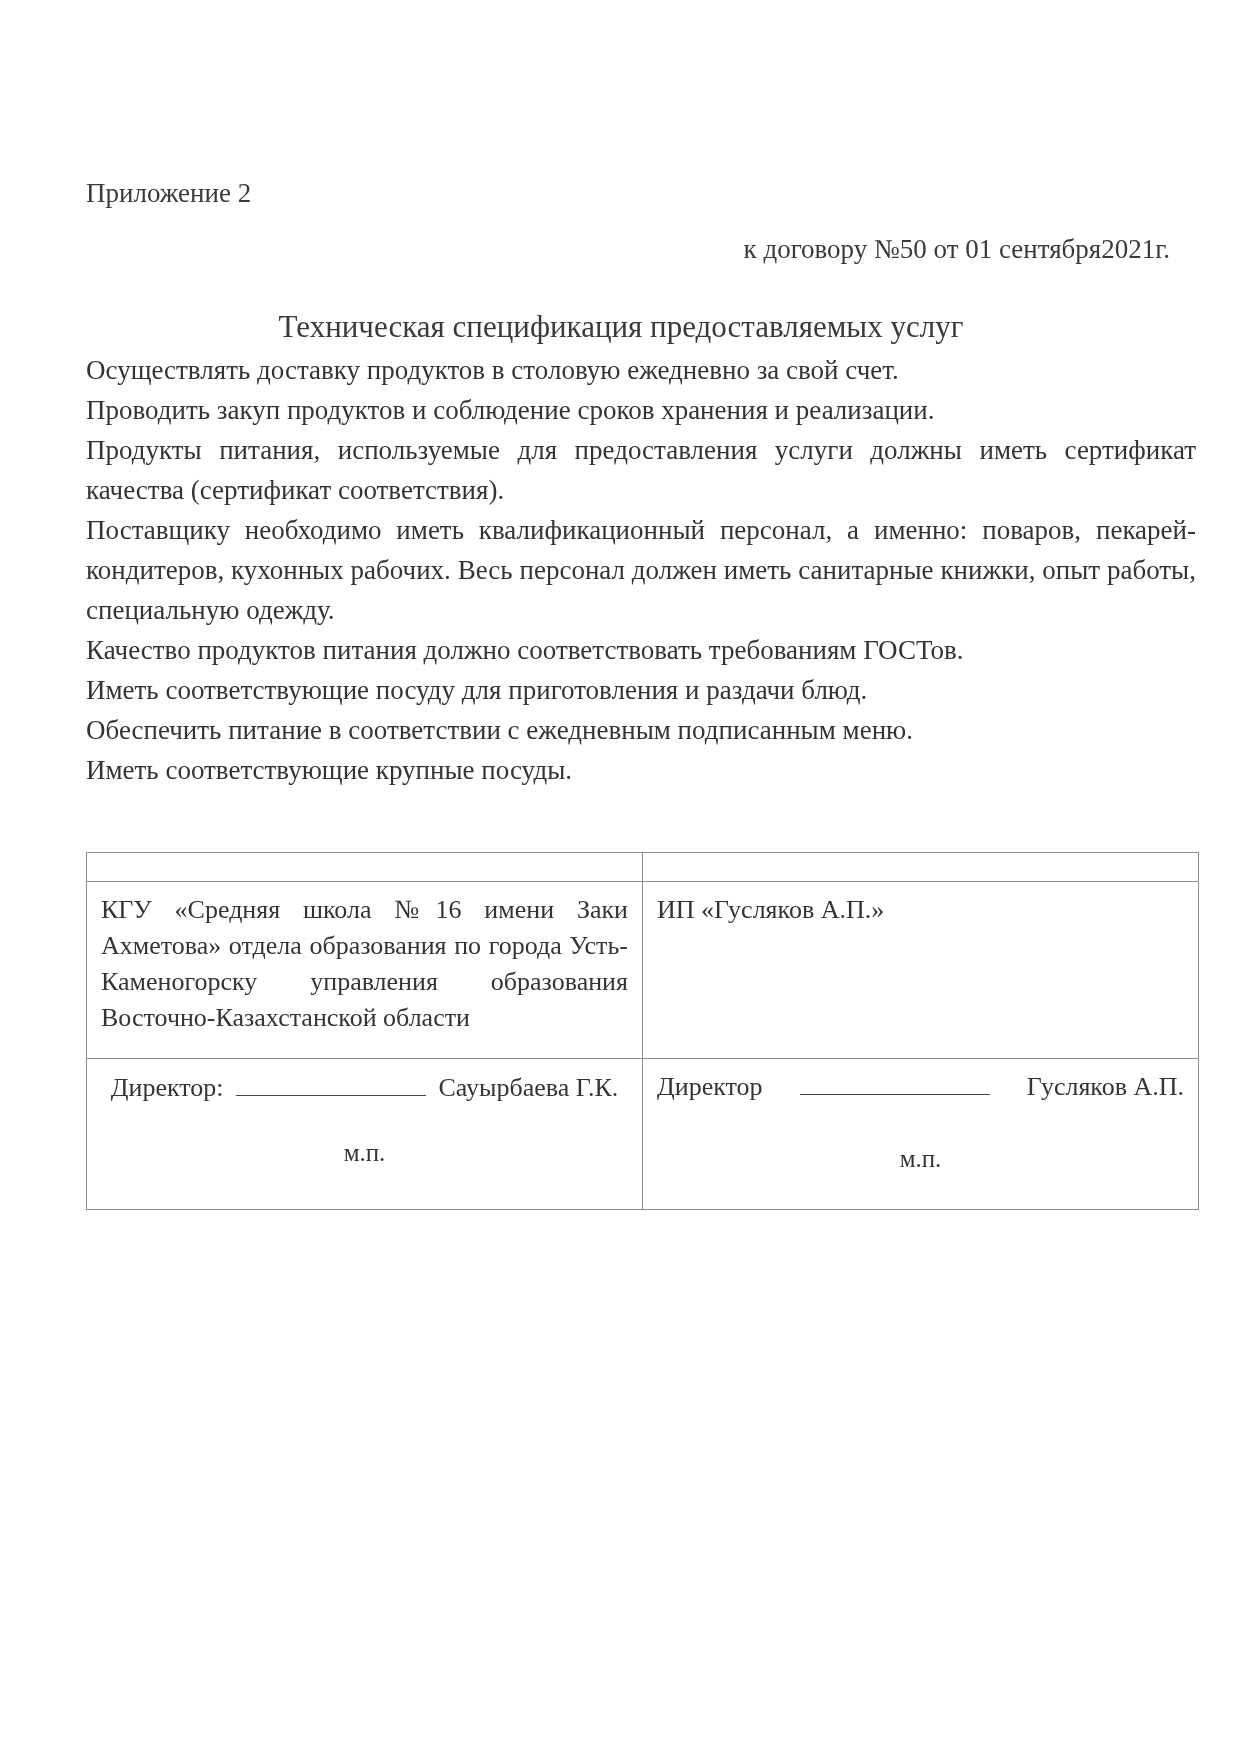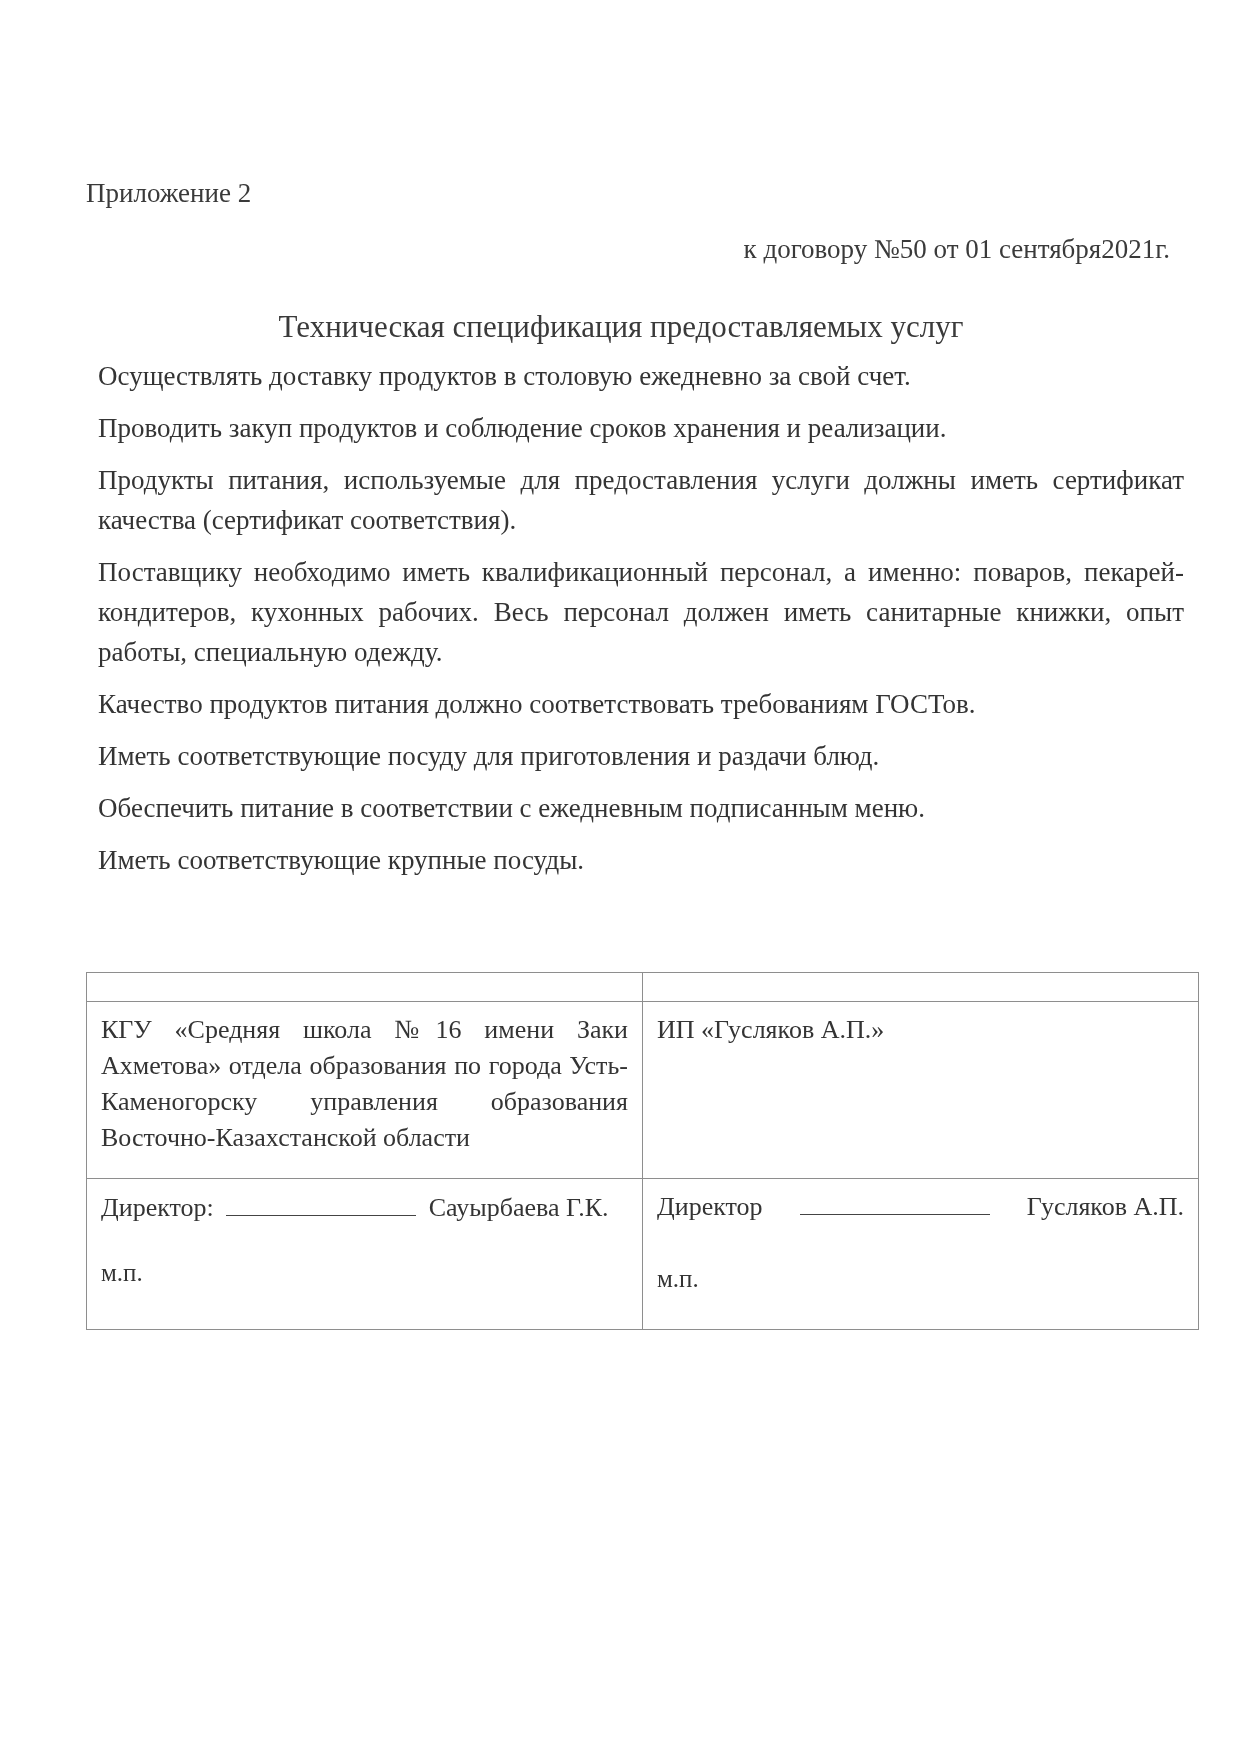--- a/index.html
+++ b/index.html
@@ -48,49 +48,49 @@
     font-size: 31px;
     line-height: 34px;
     color: #3a3a3a;
     padding-right: 40px;
   }
   .body-par {
     font-size: 27px;
     line-height: 40px;
     color: #343434;
     text-align: justify;
-    margin: 12px;
+    margin: 0;
   }
   .body-par.justify {
     text-align: justify;
     text-align-last: left;
   }
   .paragraphs {
     margin-top: 6px;
   }
   table.signatures {
-    margin-top: 92px;
+    margin-top: 62px;
     border-collapse: collapse;
     width: 1110px;
     table-layout: fixed;
   }
   table.signatures td {
     border: 1px solid #8e8e8e;
     vertical-align: top;
     padding: 0;
   }
   .cell-pad {
     padding: 10px 14px 12px 14px;
     font-size: 26px;
     line-height: 36px;
     color: #343434;
   }
   .row-head td { height: 28px; }
   .row-org td { height: 176px; }
-  .row-sign td { height: 150px; }
+  .row-sign td { height: 150px; text-align: center; }
   .org-text {
     text-align: justify;
     text-align-last: left;
   }
   .sign-line {
     display: inline-block;
     border-bottom: 1px solid #444;
     width: 190px;
     height: 22px;
     margin: 0 6px;

